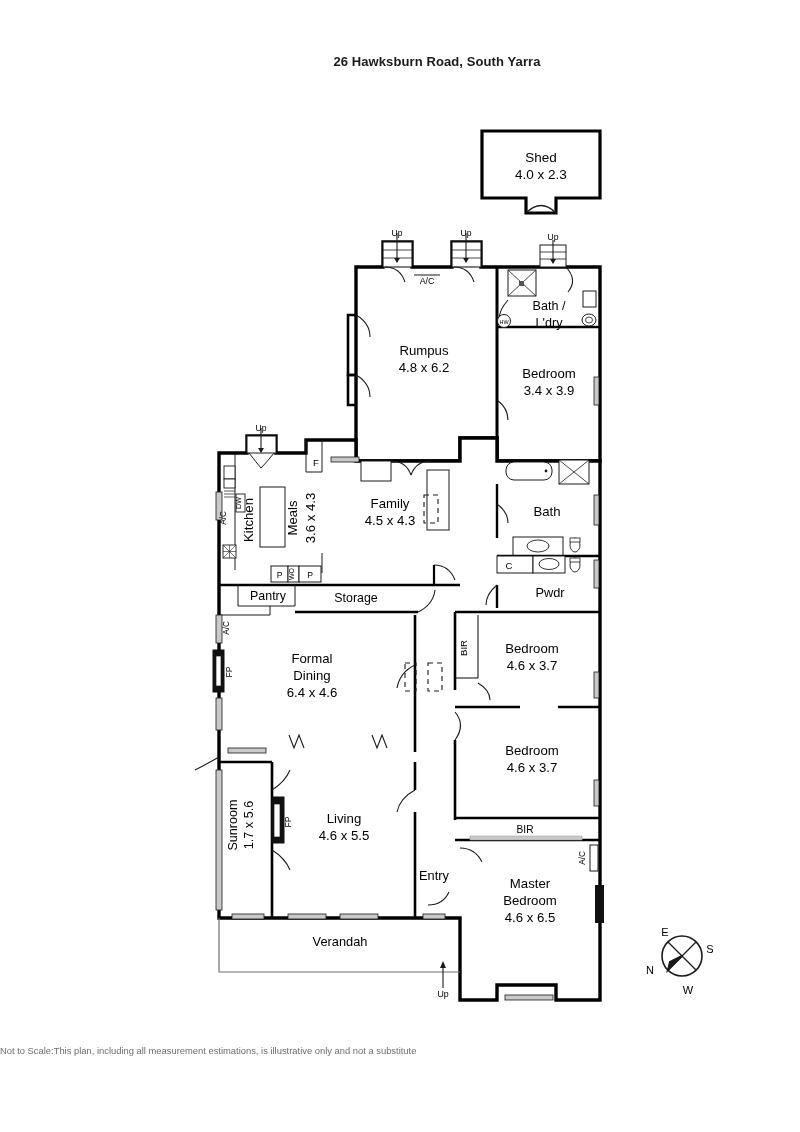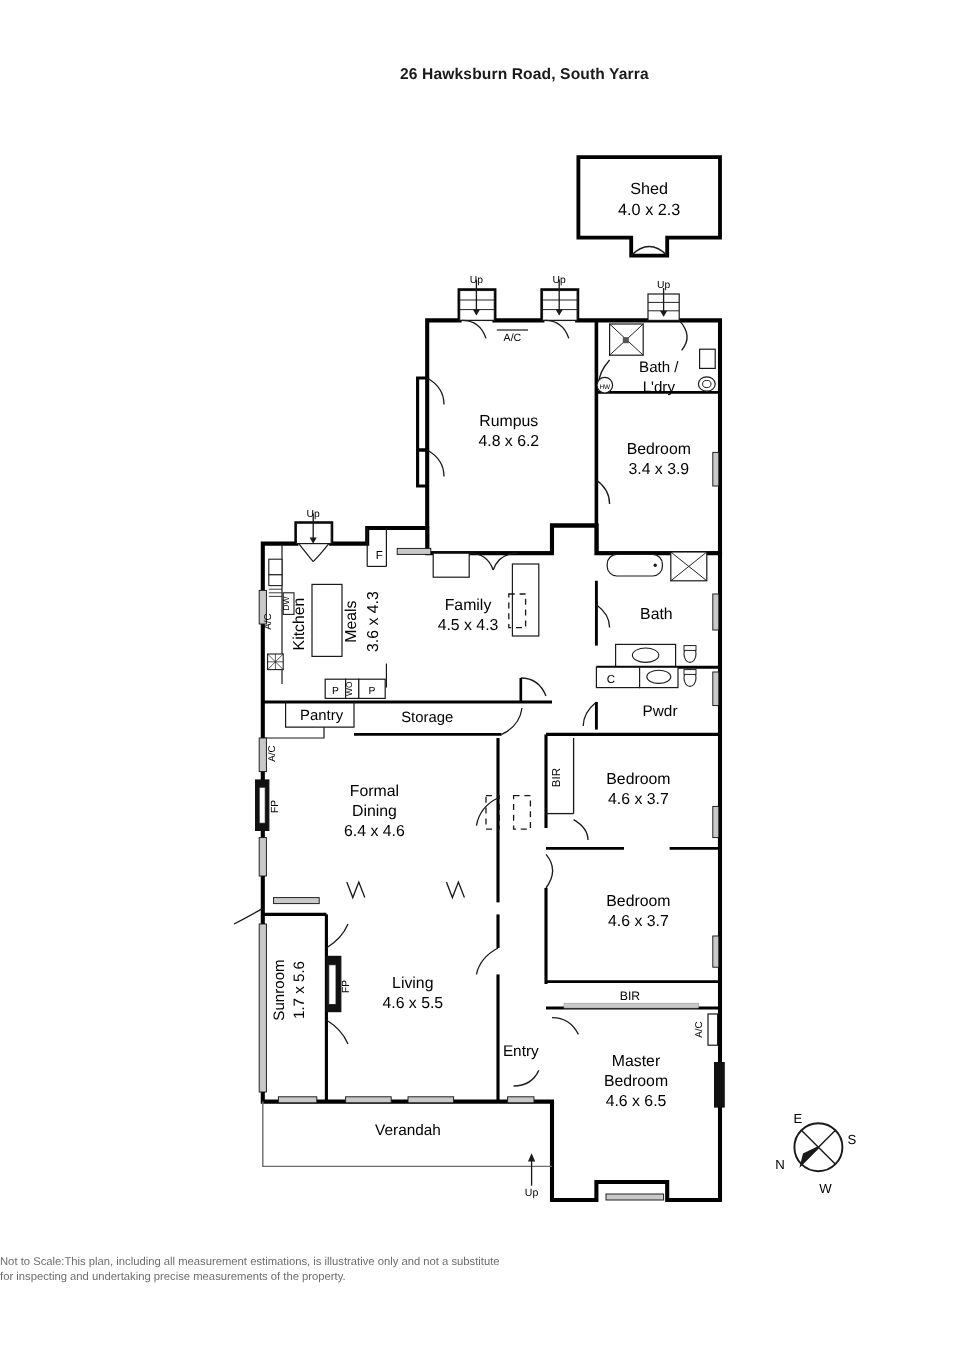--- a/index.html
+++ b/index.html
@@ -367,14 +367,13 @@
     <text class="svg-label" x="665" y="936" text-anchor="middle" font-size="11">E</text>
     <text class="svg-label" x="710" y="953" text-anchor="middle" font-size="11">S</text>
     <text class="svg-label" x="650" y="974" text-anchor="middle" font-size="11">N</text>
     <text class="svg-label" x="688" y="994" text-anchor="middle" font-size="11">W</text>
   </g>
 
 </svg>
 
 <div id="footer-note">
   <div>Not to Scale:This plan, including all measurement estimations, is illustrative only and not a substitute</div>
-  <div>for inspecting and undertaking precise measurements of the property.</div>
 </div>
 
 </body></html>

